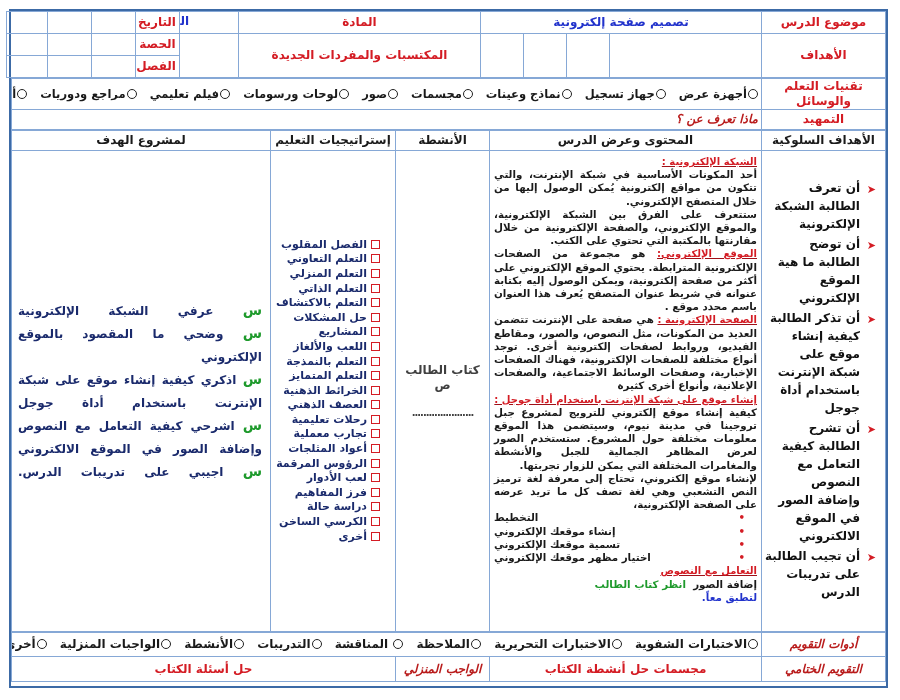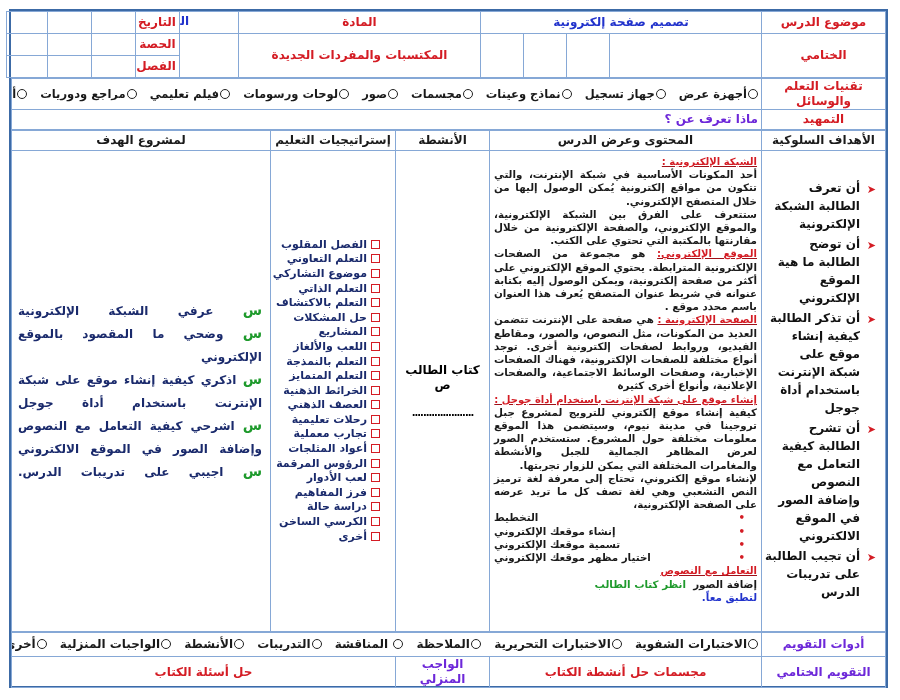--- a/index.html
+++ b/index.html
@@ -2,22 +2,22 @@
 <html><head>
 <meta charset="utf-8">
 <style>
   html,body{margin:0;padding:0;background:#fff;}
   body{width:900px;height:700px;position:relative;font-family:"DejaVu Sans","Liberation Sans",sans-serif;overflow:hidden;}
   .frame{position:absolute;left:9px;top:9px;width:879px;height:679px;border:2px solid #3c6aa6;box-sizing:border-box;direction:rtl;}
   table{border-collapse:collapse;width:100%;table-layout:fixed;}
   td{border:1px solid #86a8d6;padding:0 3px;font-size:12px;font-weight:bold;line-height:1.25;vertical-align:middle;overflow:hidden;}
   .red{color:#d41c24;}
   .blue{color:#2233cc;}
-  .navy{color:#6d28d9;}
-  .green{color:#000000;}
+  .navy{color:#b91c1c;font-style:italic;}
+  .green{color:#404040;}
   .dark{color:#1a1a1a;}
   .center{text-align:center;}
   .h-red-lbl{color:#d41c24;text-align:center;}
   .opt{white-space:nowrap;margin-left:9px;}
   .circle{display:inline-block;width:8px;height:8px;border:1px solid #222;border-radius:50%;margin-left:1px;vertical-align:-1px;}
   .strategy-list{list-style:none;padding:0;margin:0 12px 0 0;}
   .strategy-list li{font-size:11px;line-height:14.6px;color:#1a2a6c;white-space:nowrap;}
   .sq{display:inline-block;width:7px;height:7px;border:1.5px solid #d41c24;margin-left:4px;vertical-align:-1px;}
   .goals li{list-style:none;font-size:12px;line-height:18px;color:#111;position:relative;padding-right:18px;margin-bottom:2px;}
   .goals{padding:0 4px 0 0;margin:0;}
@@ -59,21 +59,21 @@
       <td class="red center" colspan="2" style=""><span>المادة</span></td>
       <td class="blue center" colspan="1" style="position:relative;">
             <span style="position:absolute;right:0;left:-140px;top:2px;text-align:center;">المهارات الرقمية</span>
           </td>
       <td class="red center">التاريخ</td>
       <td></td>
       <td></td>
       <td></td>
     </tr>
     <tr style="height:22px;">
-      <td class="h-red-lbl" rowspan="2">الختامي</td>
+      <td class="h-red-lbl" rowspan="2">الأهداف</td>
       <td rowspan="2"></td>
       <td rowspan="2"></td>
       <td rowspan="2"></td>
       <td rowspan="2"></td>
       <td class="red center" rowspan="2" colspan="2">المكتسبات والمفردات الجديدة</td>
       <td rowspan="2"></td>
       <td class="red center">الحصة</td>
       <td></td>
       <td></td>
       <td></td>
@@ -166,21 +166,21 @@
 
       <td class="center" style="vertical-align:middle;">
         <div class="green" style="font-size:12px;margin-bottom:14px;">كتاب الطالب ص</div>
         <div class="green" style="font-size:10px;letter-spacing:-1px;">......................</div>
       </td>
 
       <td style="vertical-align:middle;">
         <ul class="strategy-list">
           <li><span class="sq"></span><span>الفصل المقلوب</span></li>
           <li><span class="sq"></span><span>التعلم التعاوني</span></li>
-          <li><span class="sq"></span><span>موضوع التشاركي</span></li>
+          <li><span class="sq"></span><span>التعلم المنزلي</span></li>
           <li><span class="sq"></span><span>التعلم الذاتي</span></li>
           <li><span class="sq"></span><span>التعلم بالاكتشاف</span></li>
           <li><span class="sq"></span><span>حل المشكلات</span></li>
           <li><span class="sq"></span><span>المشاريع</span></li>
           <li><span class="sq"></span><span>اللعب والألغاز</span></li>
           <li><span class="sq"></span><span>التعلم بالنمذجة</span></li>
           <li><span class="sq"></span><span>التعلم المتمايز</span></li>
           <li><span class="sq"></span><span>الخرائط الذهنية</span></li>
           <li><span class="sq"></span><span>العصف الذهني</span></li>
           <li><span class="sq"></span><span>رحلات تعليمية</span></li>

